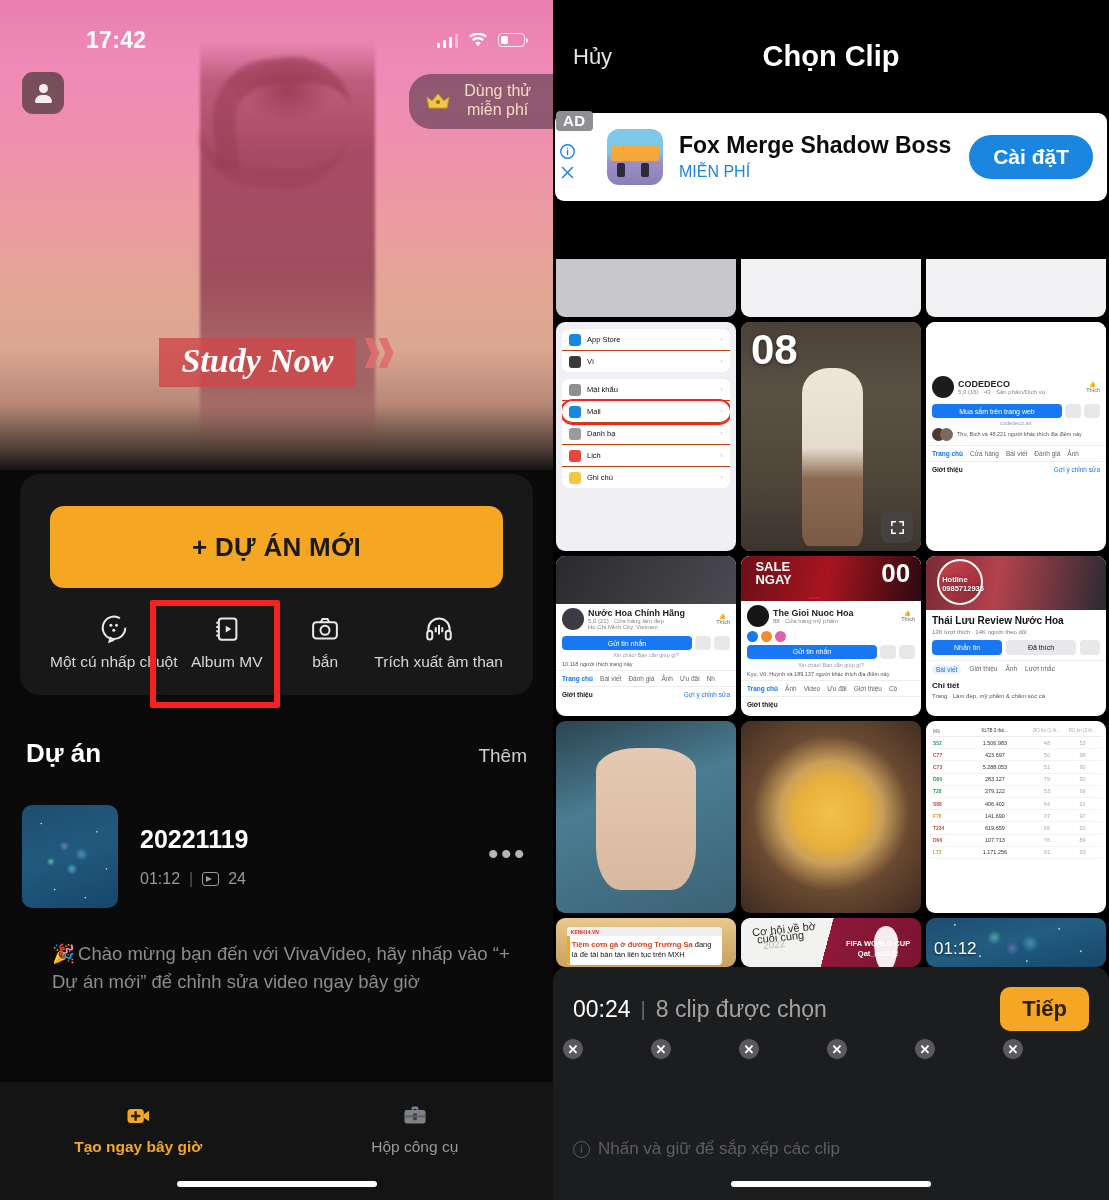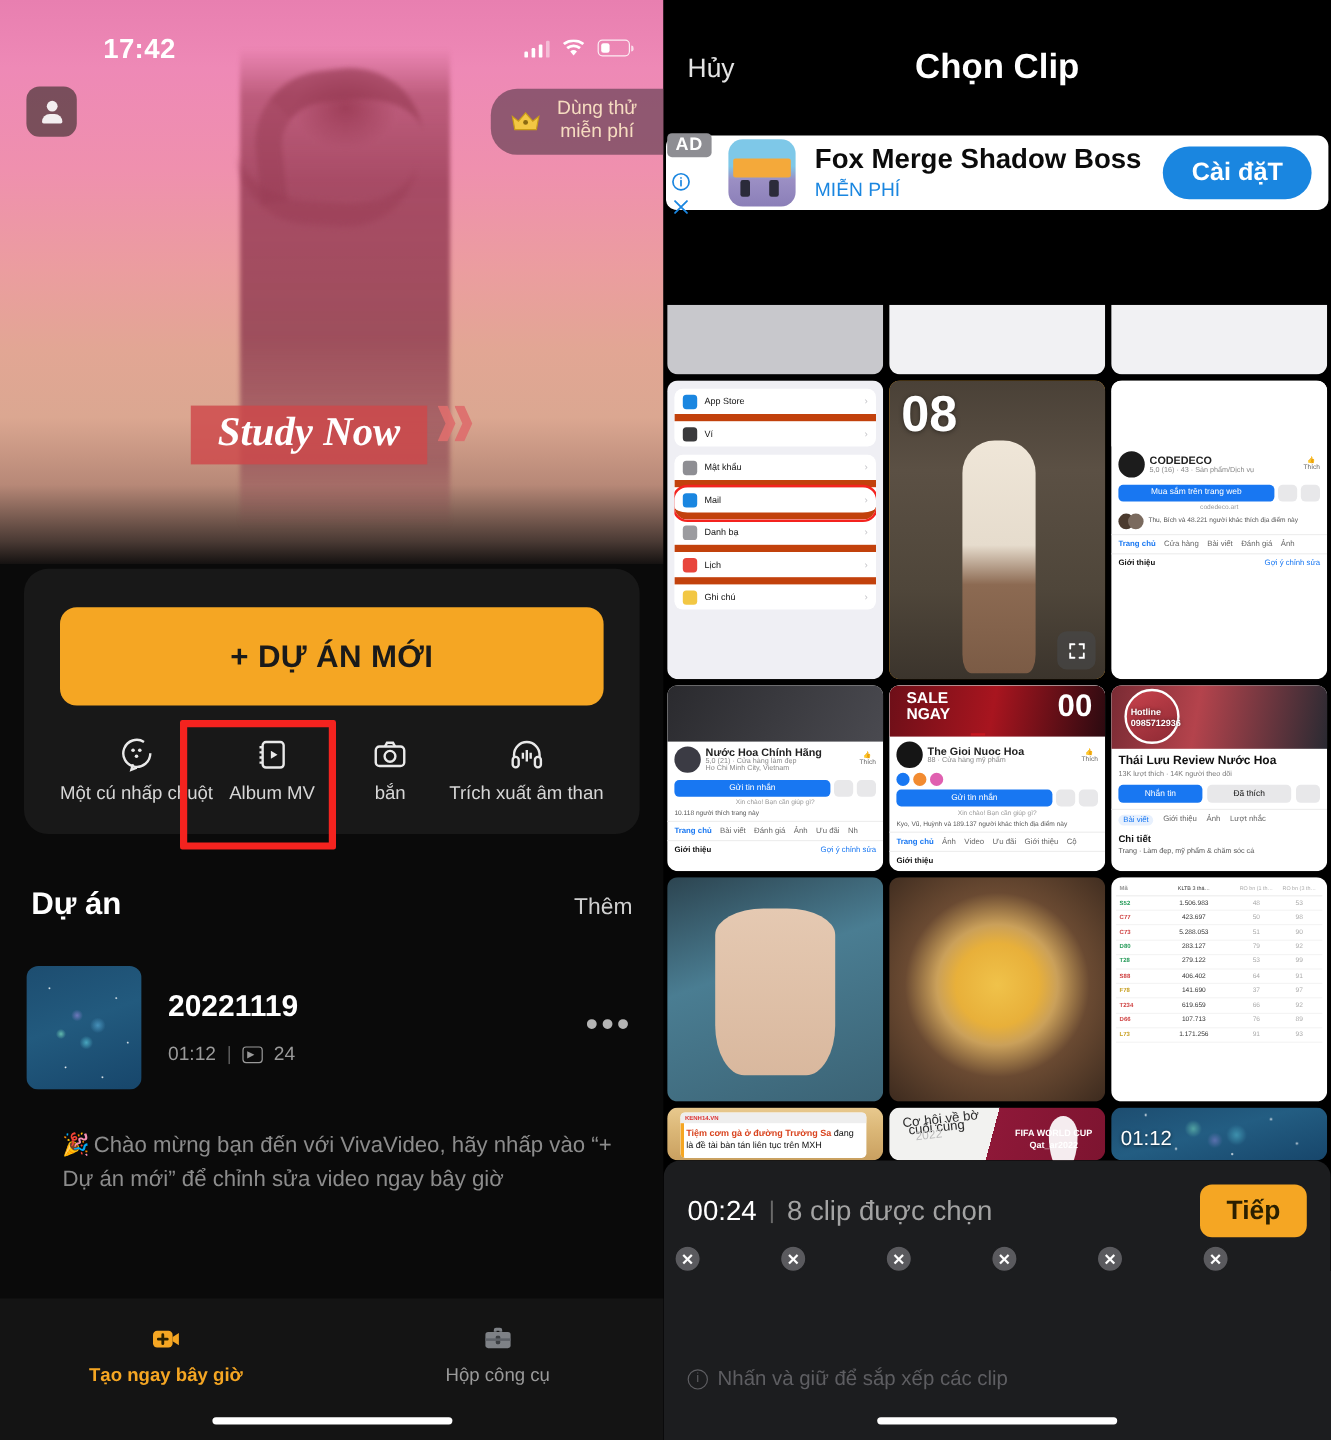--- a/index.html
+++ b/index.html
@@ -238,21 +238,21 @@
   .rp-header {
     height: 113px; position: relative;
     display: flex; align-items: center;
   }
   .rp-cancel { position: absolute; left: 20px; color: #e4e4e4; font-size: 22px; text-align: right; }
   .rp-title {
     width: 100%; text-align: center; color: #fff; font-size: 29px; font-weight: 600;
   }
   .ad-banner {
     position: relative; margin: 0 2px;
-    height: 62px; background: #fff; border-radius: 9px;
+    height: 88px; background: #fff; border-radius: 9px;
     display: flex; align-items: center; padding-left: 52px; padding-right: 14px;
   }
   .ad-tag {
     position: absolute; left: 1px; top: -2px;
     background: #8e8e93; color: #fff; font-size: 15px; font-weight: 600;
     padding: 1px 7px 2px; border-radius: 4px; letter-spacing: .5px;
   }
   .ad-side {
     position: absolute; left: 4px; top: 30px;
     display: flex; flex-direction: column; gap: 4px; align-items: center;
@@ -317,21 +317,21 @@
   .fb .row { display:flex; align-items:center; gap:4px; padding:4px 6px; }
   .fb .ava { width:22px;height:22px;border-radius:50%;background:#3b3b44;flex:none; }
   .fb .nm { font-weight:700; font-size:9px; }
   .fb .sub { font-size:6px; color:#888; }
   .fb .btn { margin:3px 6px; height:14px; background:#1877f2; border-radius:4px; color:#fff; font-size:7px; display:flex;align-items:center;justify-content:center; }
   .fb .tabs { display:flex; gap:7px; padding:4px 6px; font-size:6.5px; color:#666; border-top:1px solid #eee; }
   .fb .tabs b { color:#1877f2; }
 
   .ios-list { background:#efeff4; width:100%; height:100%; padding:7px 6px; }
   .ios-grp { background:#fff; border-radius:7px; overflow:hidden; margin-bottom:7px; }
-  .ios-it { display:flex; align-items:center; gap:6px; padding:4.5px 7px; font-size:7.5px; color:#111; border-bottom:6px solid #c2410c; position:relative; }
+  .ios-it { display:flex; align-items:center; gap:6px; padding:4.5px 7px; font-size:7.5px; color:#111; border-bottom:1px solid #c2410c; position:relative; }
   .ios-it:last-child { border-bottom:none; }
   .ios-sq { width:12px;height:12px;border-radius:3px; flex:none; }
   .ios-it .ch { margin-left:auto; color:#c4c4c8; font-size:8px; }
   .ios-hl { outline: 2px solid #f4231f; border-radius:11px; }
 
   .table-th { background:#fff; width:100%; height:100%; padding:5px 4px; }
   .table-th .hr { display:flex; gap:3px; font-size:4.5px; color:#999; padding:2px 3px; border-bottom:1px solid #eee; }
   .table-th .tr { display:flex; gap:3px; font-size:5.5px; padding:2.6px 3px; border-bottom:1px solid #f4f4f4; }
   .table-th .c0 { width:16%; font-weight:700; font-size:5px; }
   .table-th .c1 { width:40%; text-align:center; color:#333; }

